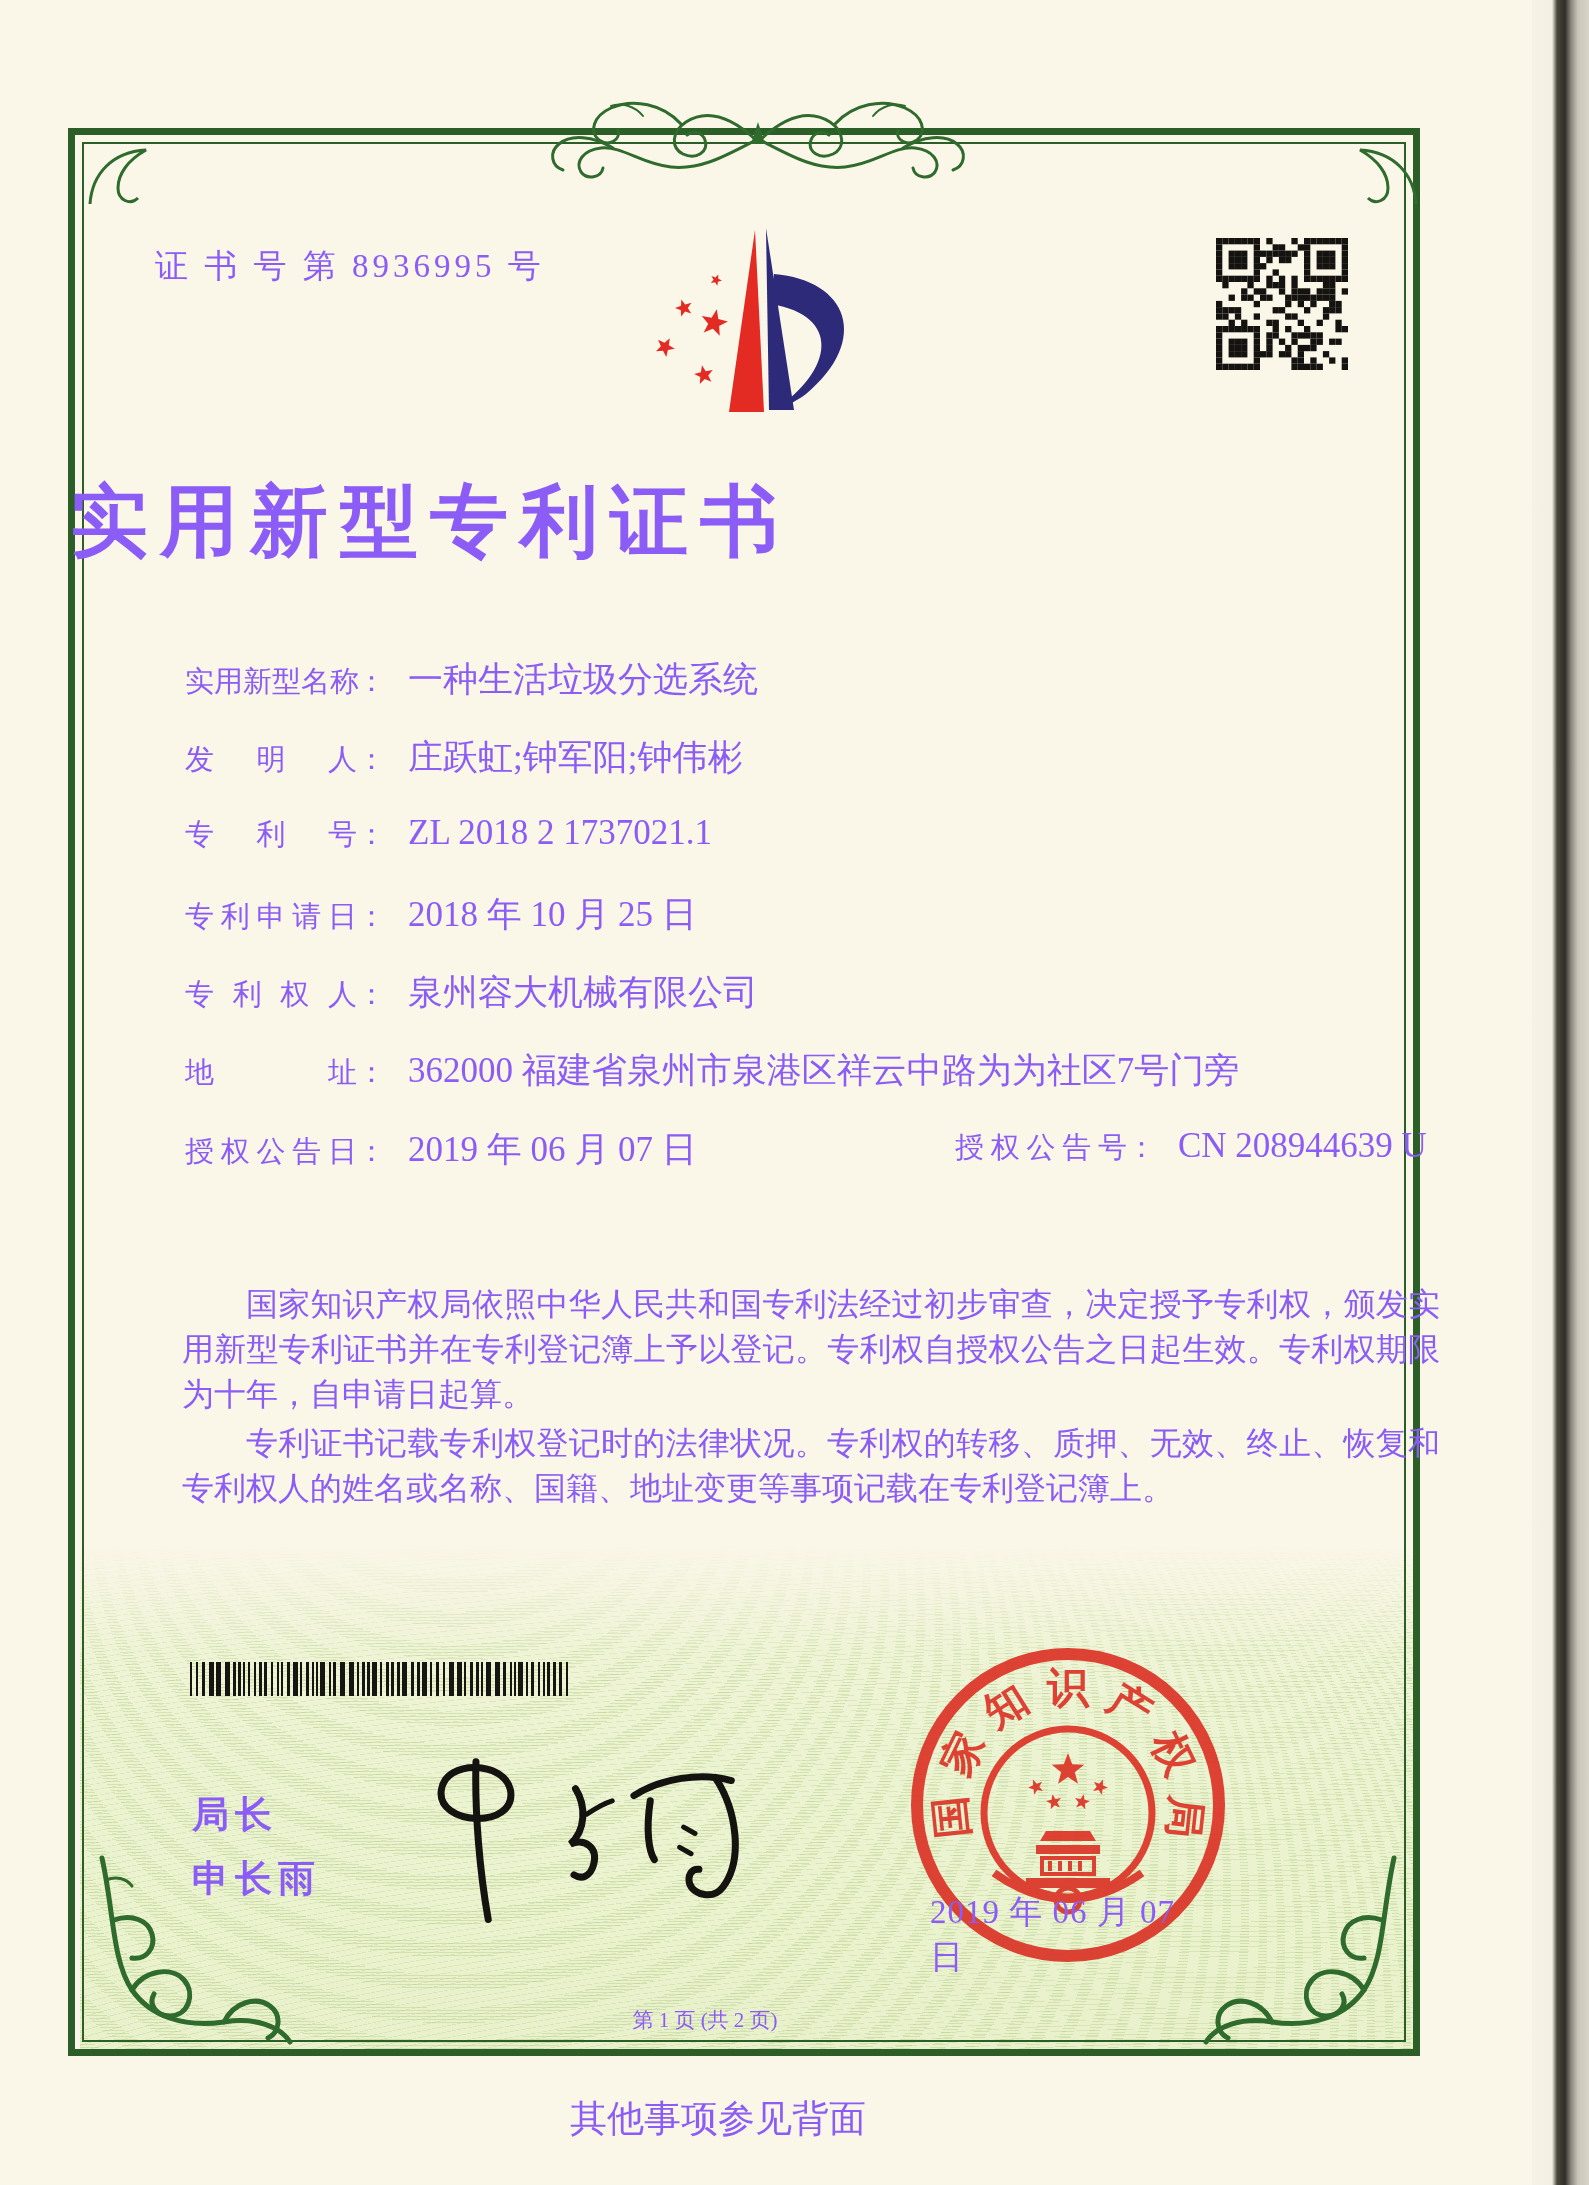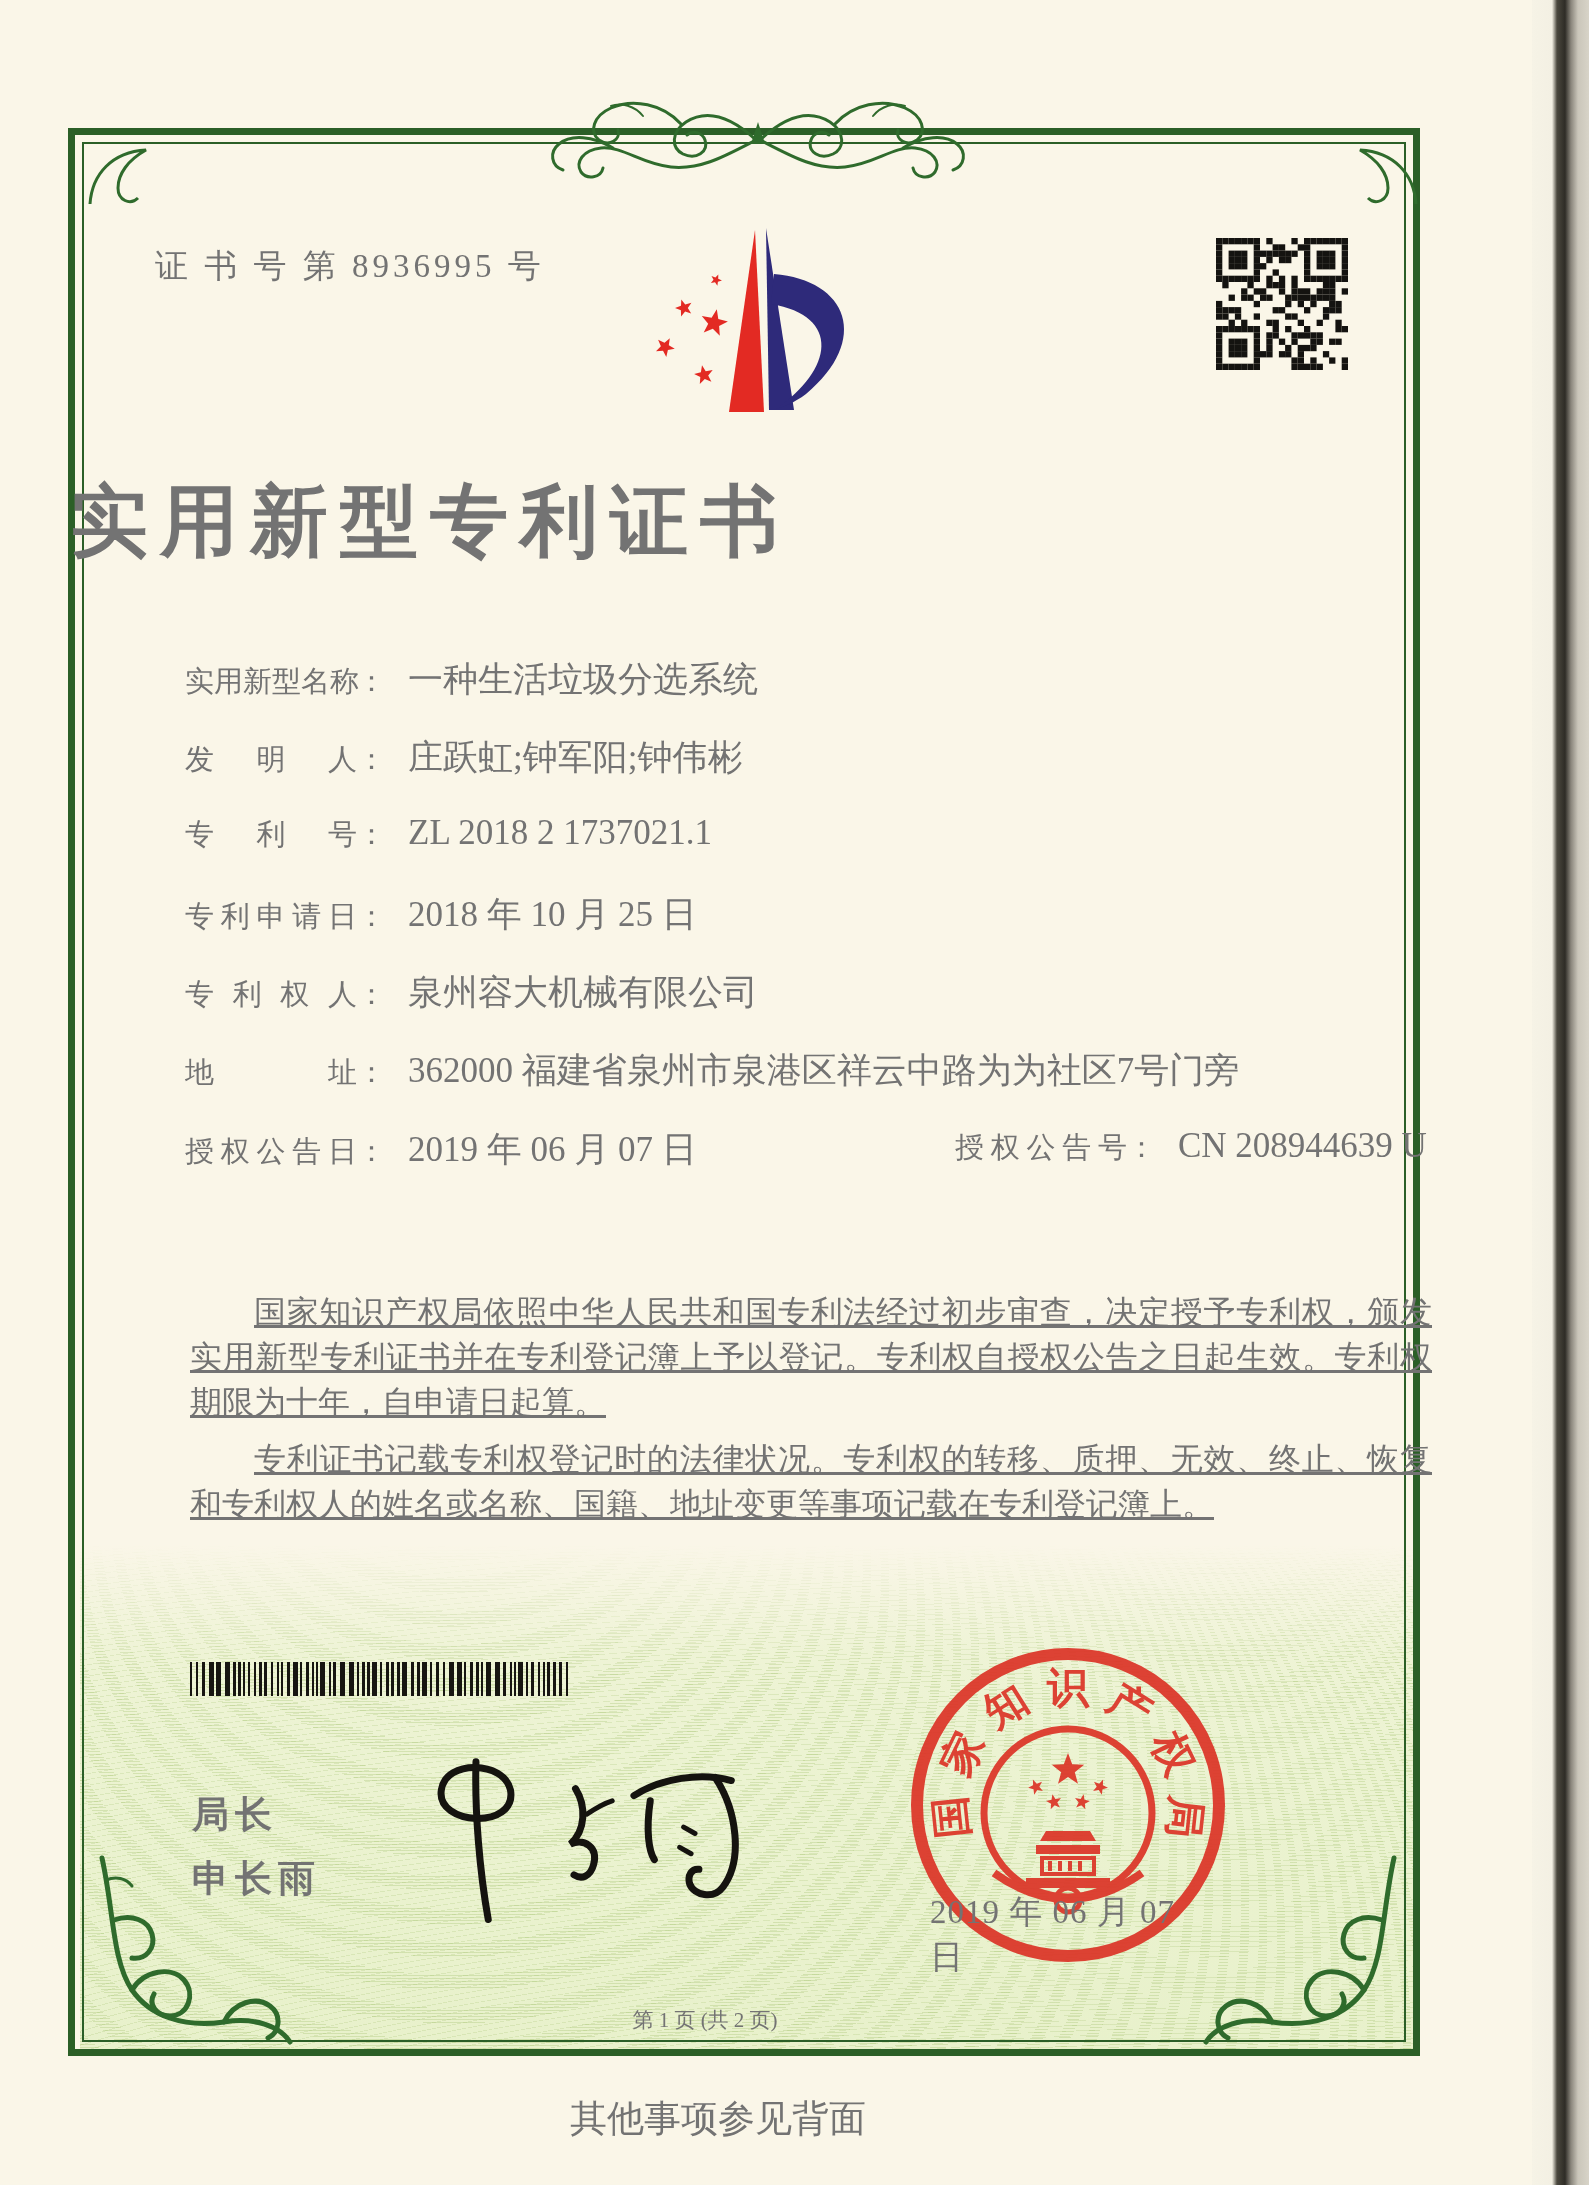--- a/index.html
+++ b/index.html
@@ -1,17 +1,17 @@
 <!DOCTYPE html>
 <html><head>
 <meta charset="utf-8">
 <style>
   html,body{margin:0;padding:0;background:#e8e5da;}
   .page{position:relative;width:1589px;height:2185px;background:#faf6e8;overflow:hidden;
-        font-family:"Liberation Serif","DejaVu Serif",serif;color:#737373;}
+        font-family:"Liberation Serif","DejaVu Serif",serif;color:#8b5cf6;}
   
   .edge-strip{position:absolute;left:1532px;top:0;width:57px;height:2185px;
      background:linear-gradient(90deg,#f6f3e6 0px,#f3f0e3 20px,#4a473d 25px,#2e2c26 33px,#8a867c 39px,#cac6ba 46px,#d8d4c8 57px);}
   
   .frame{position:absolute;left:68px;top:128px;width:1352px;height:1928px;
      border:7px solid #2b5f27;box-sizing:border-box;}
   .frame::after{content:"";position:absolute;left:7px;top:7px;right:7px;bottom:7px;
      border:2px solid #2b5f27;}
   
   .green-zone{position:absolute;left:80px;top:1545px;width:1336px;height:504px;
@@ -25,21 +25,21 @@
   .cert-no{position:absolute;left:155px;top:244px;font-size:33px;letter-spacing:4px;}
   .title{position:absolute;left:70px;top:470px;width:1352px;text-align:left;
      font-size:78px;font-weight:700;letter-spacing:12px;}
   .frow{position:absolute;left:185px;white-space:nowrap;}
   .flabel{display:inline-block;width:172px;font-size:29px;text-align:justify;text-align-last:justify;vertical-align:baseline;}
   .fcolon{font-size:29px;margin-right:22px;}
   .fvalue{font-size:35px;}
   .grant2{position:absolute;left:770px;top:0;white-space:nowrap;}
   .bodytext{position:absolute;left:178px;top:1278px;width:1266px;font-size:32px;line-height:45px;
      text-align:justify;}
-  .bodytext p{margin:12px;text-indent:2em;text-decoration:underline;}
+  .bodytext p{margin:4px;text-indent:2em;}
   .sign-title{position:absolute;left:192px;top:1790px;font-size:37px;font-weight:700;
      font-family:Liberation Mono, monospace;letter-spacing:6px;}
   .sign-name{position:absolute;left:192px;top:1854px;font-size:37px;font-weight:700;
      font-family:"Liberation Sans","DejaVu Sans",sans-serif;letter-spacing:6px;}
   .seal-date{position:absolute;left:930px;top:1890px;width:280px;font-size:33px;letter-spacing:1px;z-index:5;}
   .page-no{position:absolute;left:405px;top:2006px;width:600px;text-align:center;font-size:21px;}
   .back-note{position:absolute;left:418px;top:2094px;width:600px;text-align:center;font-size:37px;}
   svg{display:block;}
   .abs{position:absolute;}
 </style>

